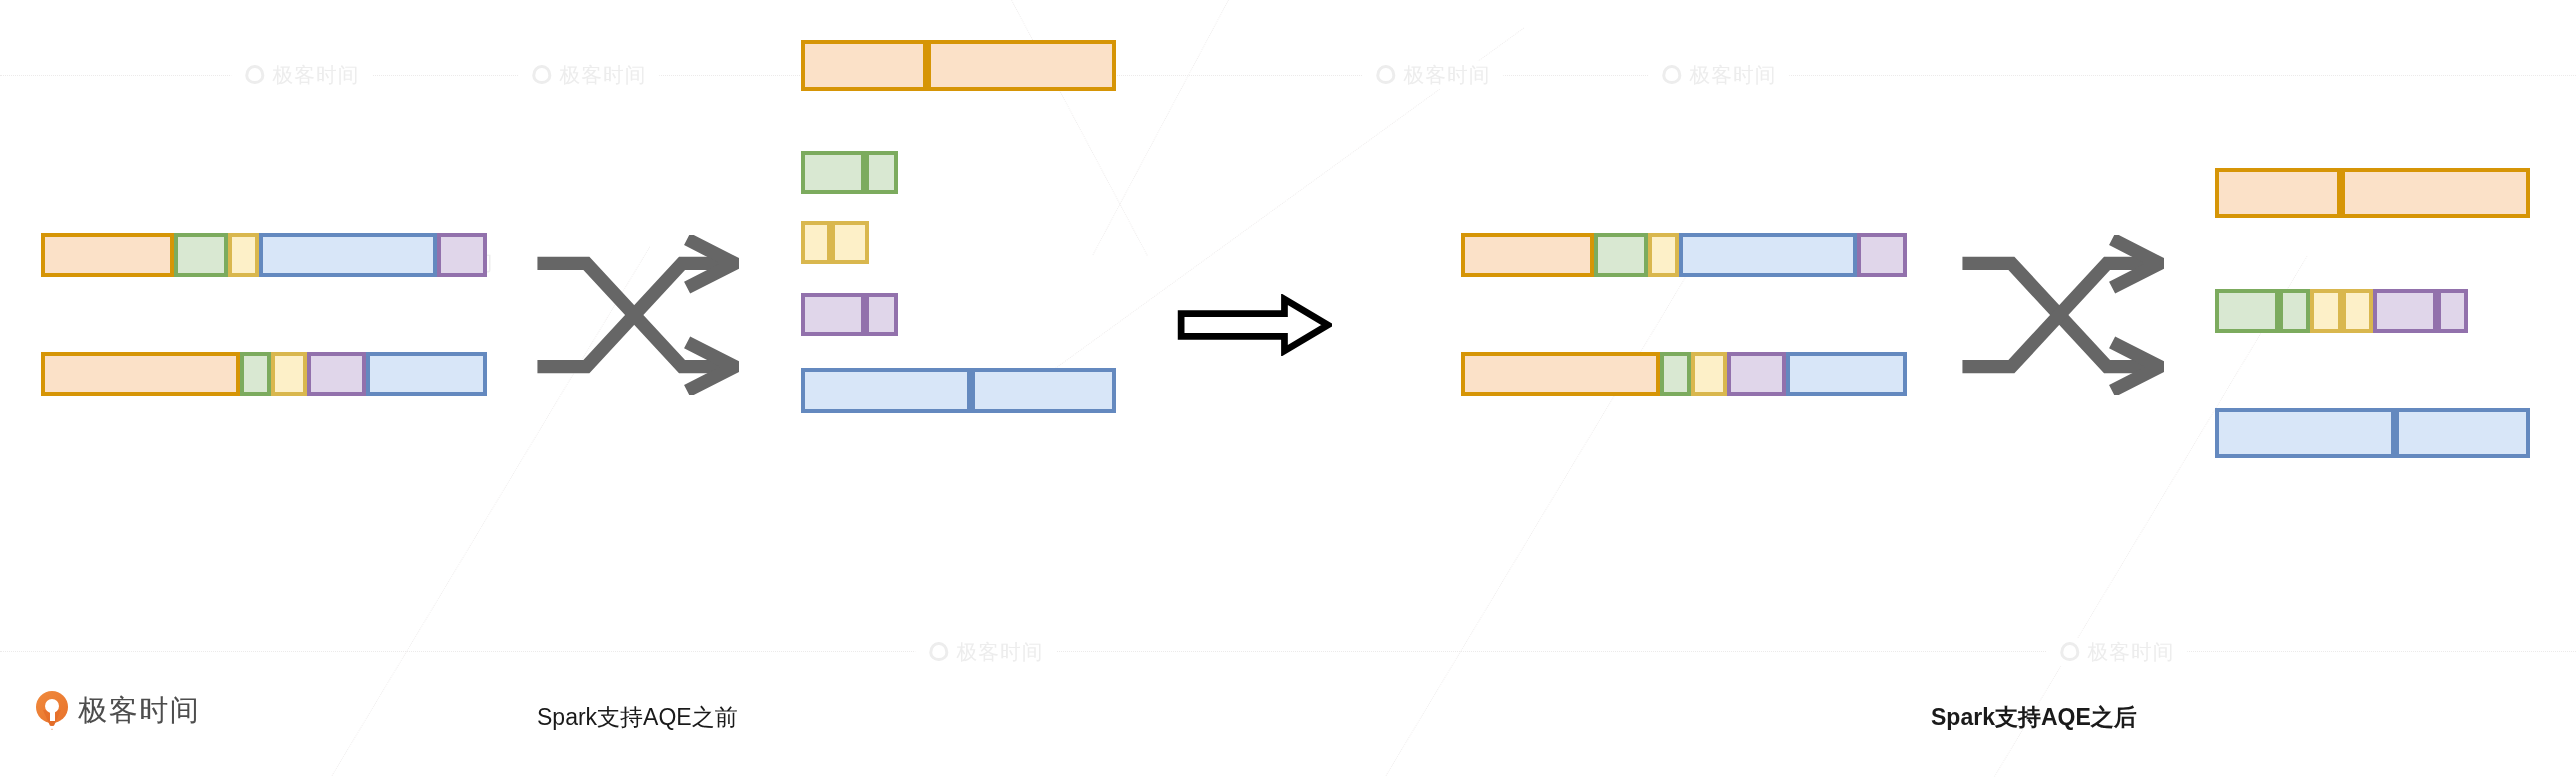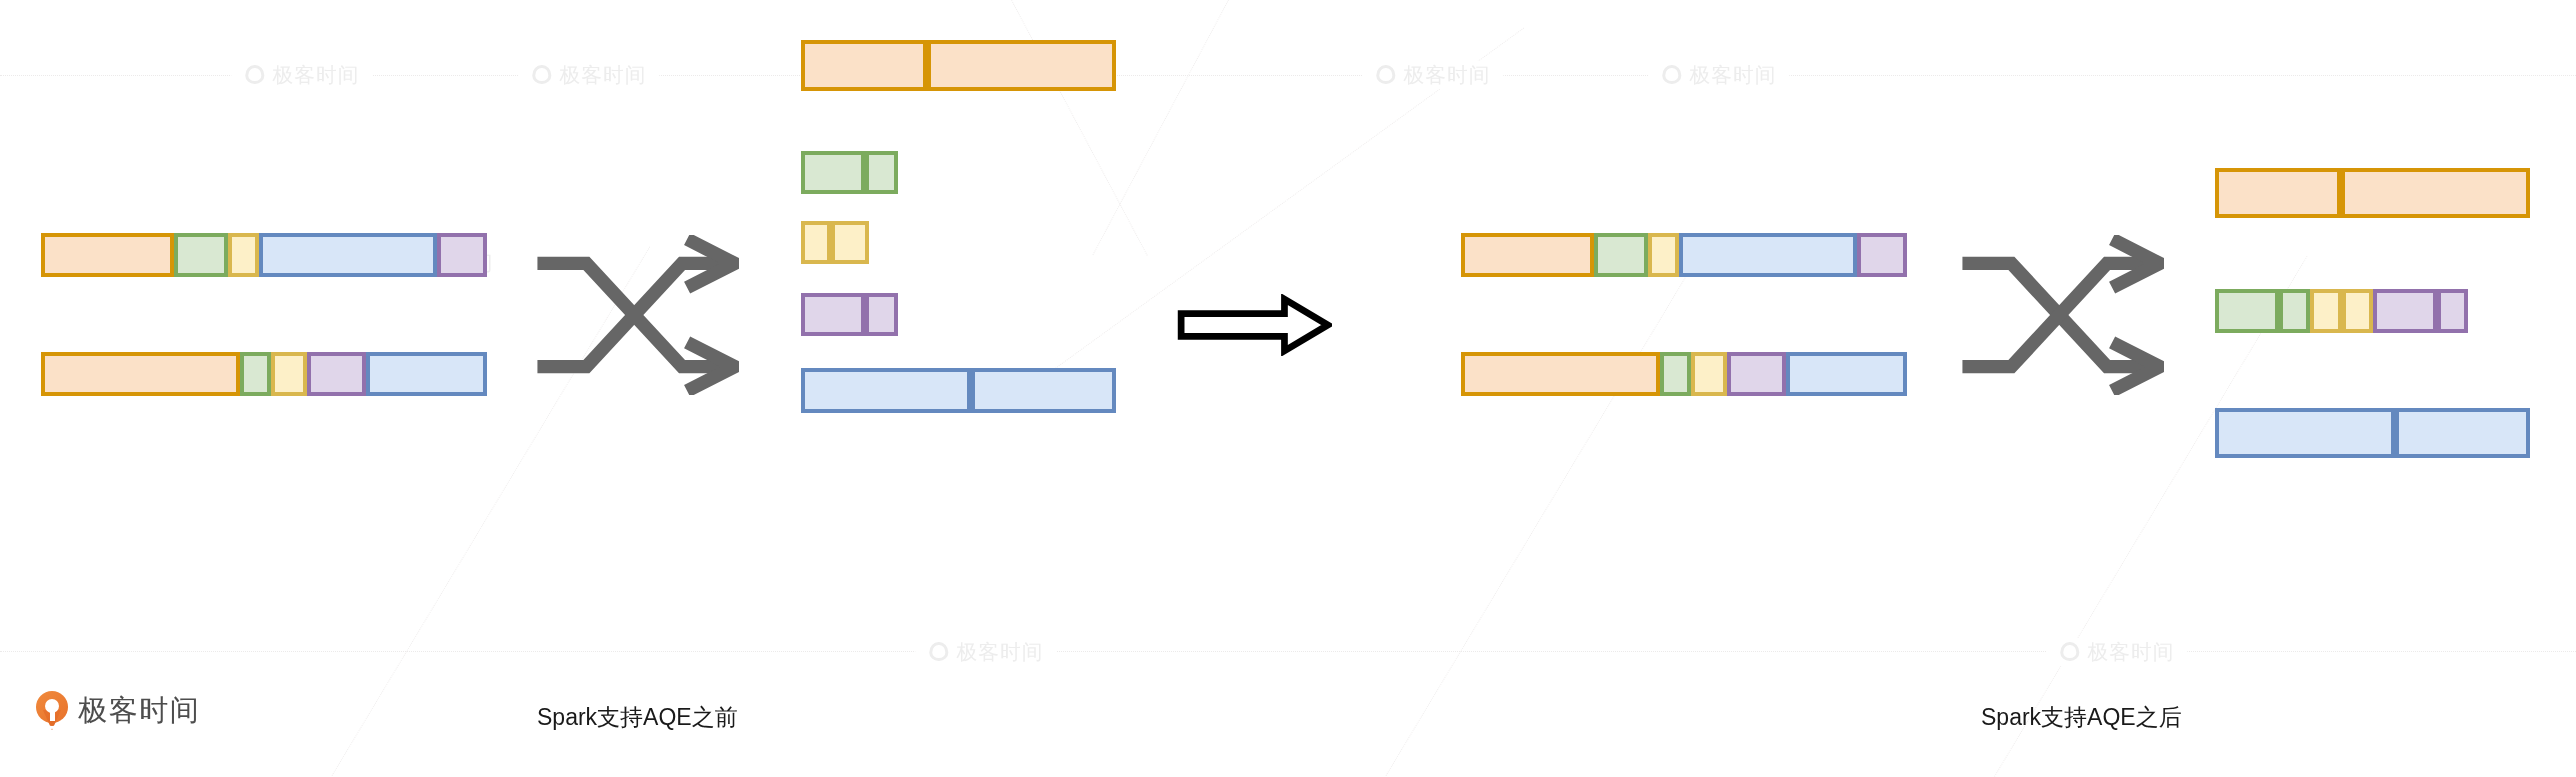--- a/index.html
+++ b/index.html
@@ -283,21 +283,21 @@
     <div class="cell" style="width:64px;border-color:#9271ac;background:#e0d6ea;"></div>
     <div class="cell" style="width:31px;border-color:#9271ac;background:#e0d6ea;"></div>
   </div>
 
   <div class="block" style="left:2215px;top:408px;width:315px;height:50px;">
     <div class="cell" style="width:180px;border-color:#6489bf;background:#d8e6f8;"></div>
     <div class="cell" style="width:135px;border-color:#6489bf;background:#d8e6f8;"></div>
   </div>
 
   <div class="caption" style="left:521px;top:706px;margin-left:16px;">Spark支持AQE之前</div>
-  <div class="caption" style="left:1981px;top:706px;">Spark支持AQE之后</div>
+  <div class="caption" style="left:1931px;top:706px;font-weight:bold;">Spark支持AQE之后</div>
 
   <div class="brand" style="left:36px;top:691px;">
     <span class="brand-pin">
       <span class="pin-body"></span>
       <span class="pin-tail"></span>
       <span class="pin-hole"></span>
       <span class="pin-notch"></span>
       <span class="pin-smile"></span>
     </span>
     <span class="brand-text">极客时间</span>

